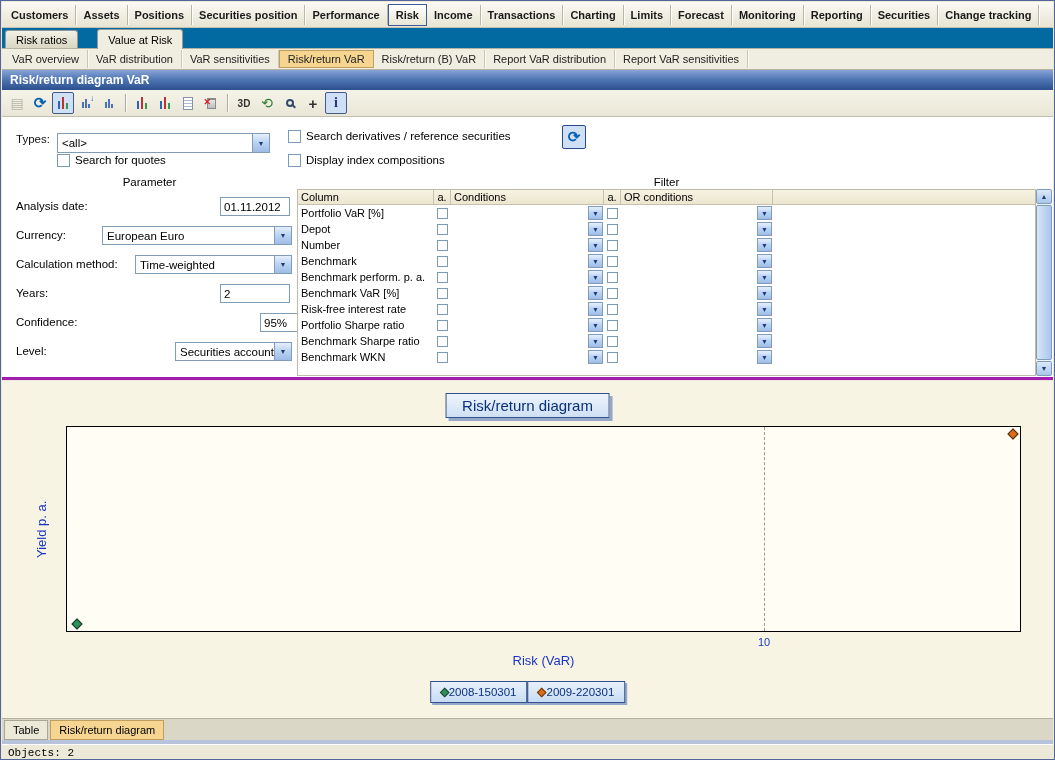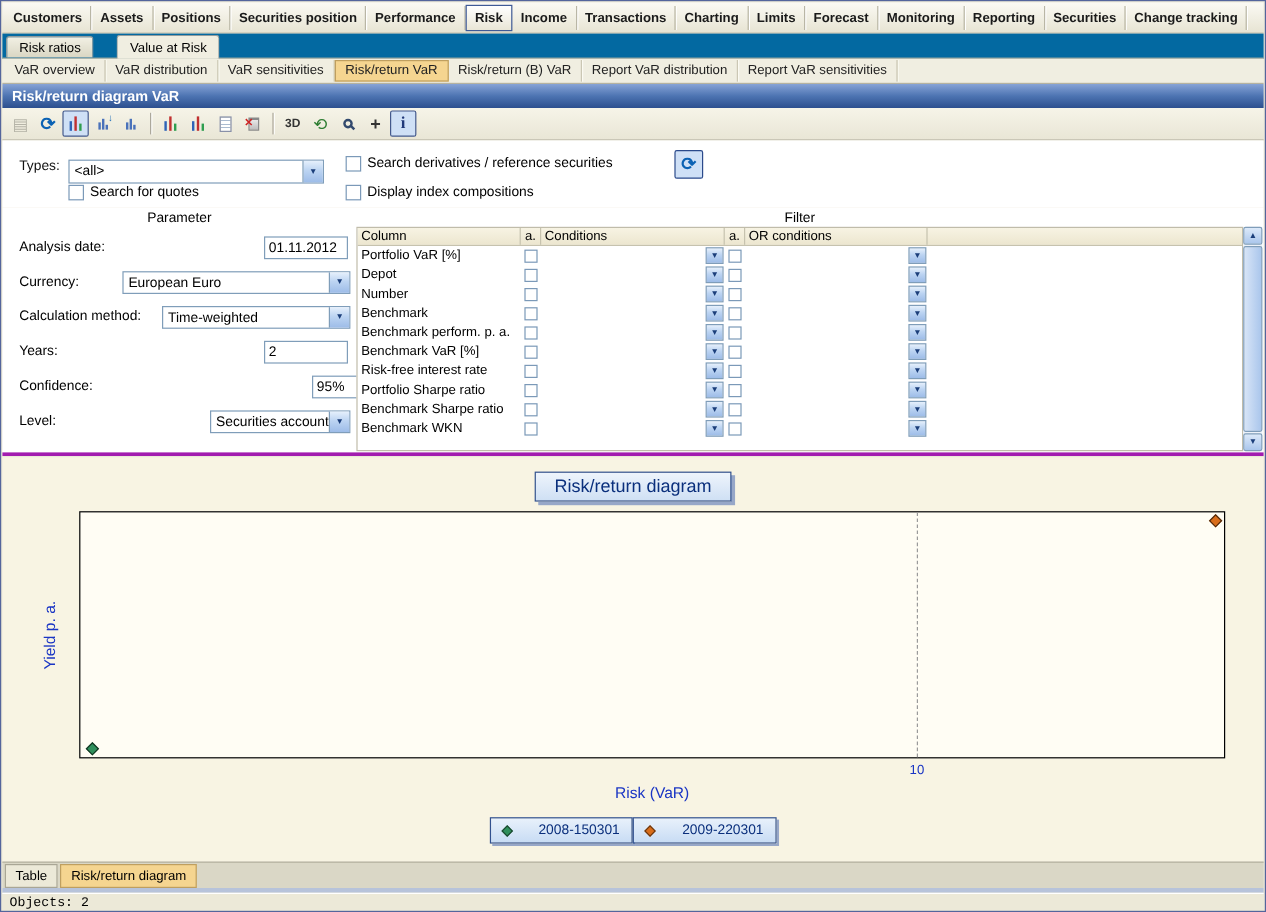--- a/index.html
+++ b/index.html
@@ -149,21 +149,21 @@
   .xtick-row { position: absolute; left: 64px; right: 32px; top: 255px; height: 14px; }
   .xtick { position: absolute; transform: translateX(-50%); font-size: 11px; color: #1a35c4; }
   .ylabel { position: absolute; left: 30px; top: 45px; height: 206px; width: 18px;
             writing-mode: vertical-rl; transform: rotate(180deg); display: flex; align-items: center;
             justify-content: center; color: #1a35c4; font-size: 13px; }
   .xlabel { position: absolute; left: 64px; right: 32px; top: 272px; text-align: center;
             color: #1a35c4; font-size: 13px; }
   .legend { position: absolute; left: 50%; transform: translateX(-50%); top: 300px; display: flex; }
   .legend-btn { height: 22px; padding: 0 10px; background: linear-gradient(#e8f1fb, #c8dcf4);
                 border: 1px solid #31518f; box-shadow: 2px 2px 0 #97a7c8; display: flex; align-items: center;
-                gap: 23px; font-size: 11.5px; color: #0a2f7c; white-space: nowrap; }
+                gap: 1px; font-size: 11.5px; color: #0a2f7c; white-space: nowrap; }
   .diamond { width: 7px; height: 7px; transform: rotate(45deg); border: 1px solid rgba(0,0,0,.5); flex: none; }
 
   
   .bottom-tabs { position: absolute; left: 1px; top: 717px; right: 1px; height: 22px; background: #dad7c6;
                  border-top: 1px solid #b5b2a0; display: flex; align-items: center; padding-left: 2px; }
   .btab { font-size: 11px; padding: 3px 8px; background: #ece9d8; border: 1px solid #a9a695; margin-right: 2px; }
   .btab.active { background: #f5d590; border-color: #bf9f5f; }
   .bottom-strip { position: absolute; left: 1px; top: 739px; right: 1px; height: 4px; background: #b7c3da; }
   .statusbar { position: absolute; left: 1px; top: 743px; right: 1px; bottom: 1px; background: #ece9d8;
                border-top: 1px solid #fff; font-size: 11px; padding: 2px 6px; font-family: Liberation Mono, monospace; }

